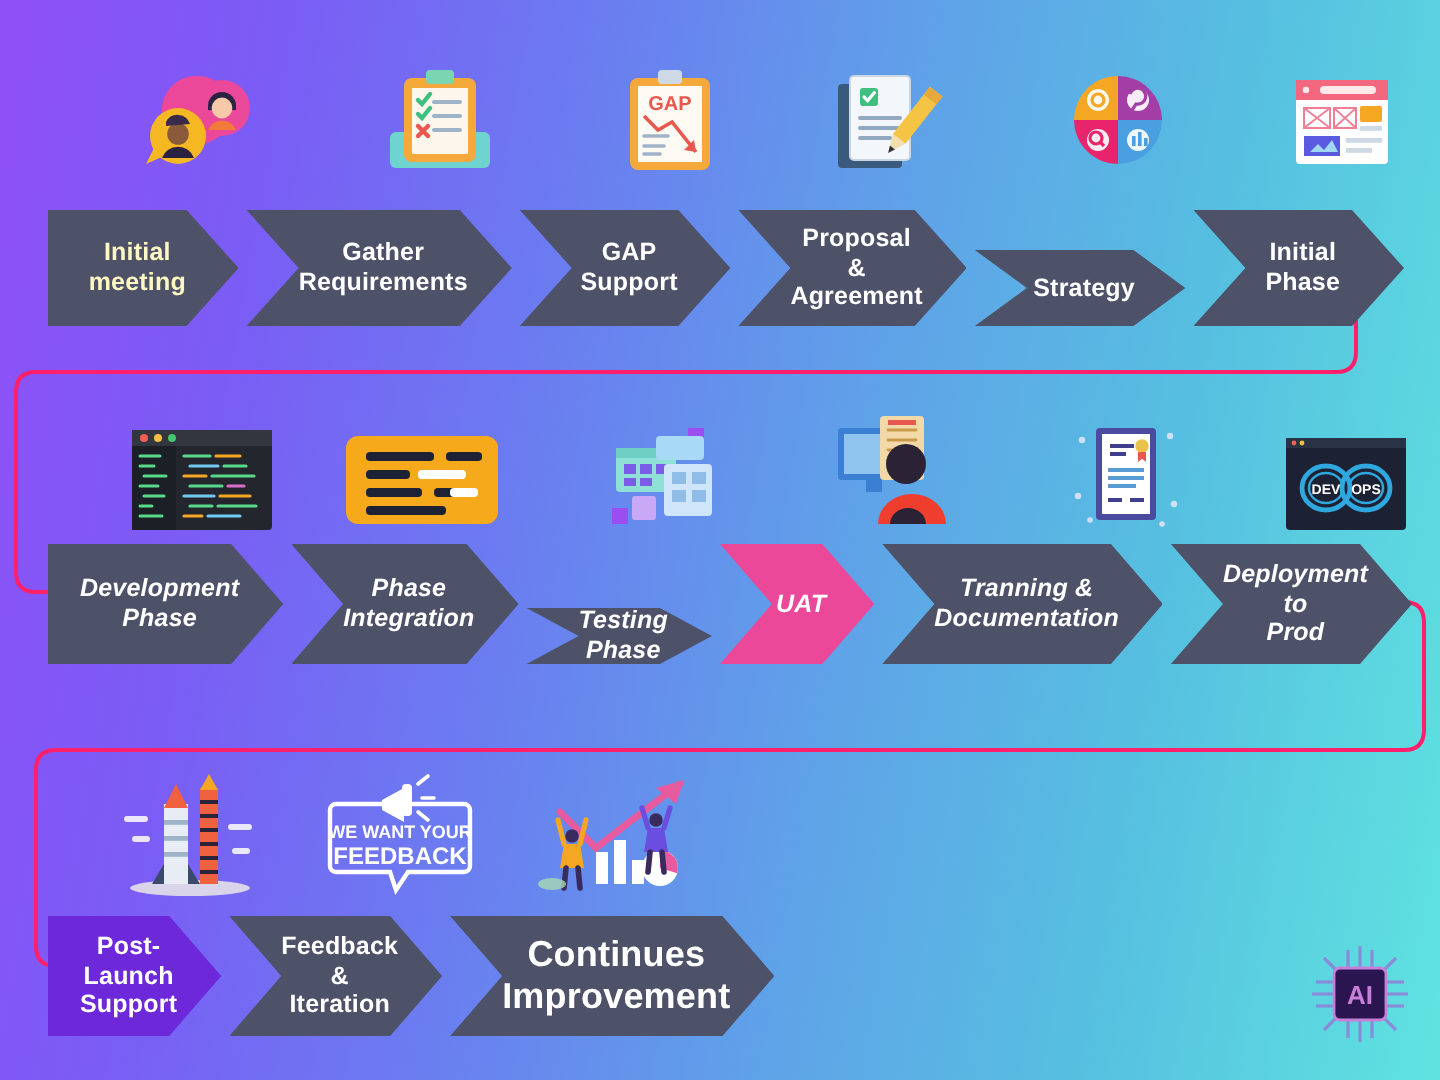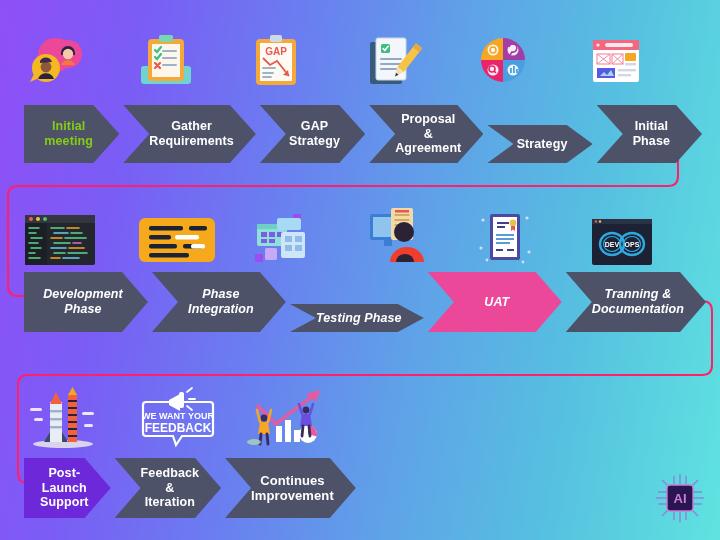--- a/index.html
+++ b/index.html
@@ -10,21 +10,21 @@
     position:relative;
   }
   .stage{position:absolute;inset:0;}
 
   
   .wires{position:absolute;inset:0;pointer-events:none;}
 
   
   .row{position:absolute;left:0;right:0;}
   .icons{position:absolute;left:0;right:0;display:flex;}
-  .icon-cell{display:flex;align-items:flex-end;justify-content:flex-start;}
+  .icon-cell{display:flex;align-items:flex-end;justify-content:flex-end;}
   .chevrons{position:absolute;left:0;right:0;display:flex;}
 
   .chev{
     position:relative;
     background:#4f melt;
     background:#4e5269;
     display:flex;align-items:center;justify-content:center;
     color:#ffffff;
     font-weight:bold;
     text-align:center;
@@ -167,28 +167,28 @@
           <path d="M13 44 l4-4 l3 3 l4-5 l3 6z" fill="#9fd7f5"></path>
           <rect x="31" y="37" width="18" height="2.4" fill="#cfd9e6"></rect>
           <rect x="31" y="42" width="13" height="2.4" fill="#cfd9e6"></rect>
         </svg>
       </div>
     </div>
   </div>
 
   <div class="row" style="top:105px;height:58px;">
     <div class="chevrons" style="left:24px;right:18px;height:58px;gap:4px;">
-        <div class="chev shape-head" style="flex: 1 1 0px; font-size: 12.5px; background: rgb(78, 82, 105); color: #84cc16; padding-left: 12px; padding-right: 18px;">
+        <div class="chev shape-head" style="flex: 1 1 0px; font-size: 12.5px; background: rgb(78, 82, 105); color: #fef9c3; padding-left: 12px; padding-right: 18px;">
           <span>Initial meeting</span>
         </div>
         <div class="chev shape-mid" style="flex: 1 1 0px; font-size: 12.5px; background: rgb(78, 82, 105); color: rgb(255, 255, 255); padding-left: 22px; padding-right: 18px;">
           <span>Gather<br>Requirements</span>
         </div>
         <div class="chev shape-mid" style="flex: 1 1 0px; font-size: 12.5px; background: rgb(78, 82, 105); color: rgb(255, 255, 255); padding-left: 22px; padding-right: 18px;">
-          <span>GAP Strategy</span>
+          <span>GAP Support</span>
         </div>
         <div class="chev shape-mid" style="flex: 1 1 0px; font-size: 12.5px; background: rgb(78, 82, 105); color: rgb(255, 255, 255); padding-left: 22px; padding-right: 18px;">
           <span>Proposal &amp;<br>Agreement</span>
         </div>
         <div class="chev shape-mid" style="flex: 1 1 0px; font-size: 12.5px; background: rgb(78, 82, 105); color: rgb(255, 255, 255); padding-left: 22px; padding-right: 18px; margin-top: 20px;">
           <span>Strategy</span>
         </div>
         <div class="chev shape-mid" style="flex: 1 1 0px; font-size: 12.5px; background: rgb(78, 82, 105); color: rgb(255, 255, 255); padding-left: 22px; padding-right: 18px;">
           <span>Initial Phase</span>
         </div>
@@ -353,20 +353,23 @@
         </div>
         <div class="chev shape-mid" style="flex: 1 1 0px; font-size: 12.5px; background: rgb(78, 82, 105); color: rgb(255, 255, 255); padding-left: 22px; padding-right: 18px; margin-top: 32px;">
           <span>Testing Phase</span>
         </div>
         <div class="chev shape-mid" style="flex: 1 1 0px; font-size: 12.5px; background: #ec4899; color: rgb(255, 255, 255); padding-left: 22px; padding-right: 18px;">
           <span>UAT</span>
         </div>
         <div class="chev shape-mid" style="flex: 1 1 0px; font-size: 12.5px; background: rgb(78, 82, 105); color: rgb(255, 255, 255); padding-left: 22px; padding-right: 18px;">
           <span>Tranning &amp;<br>Documentation</span>
         </div>
+        <div class="chev shape-mid" style="flex: 1 1 0px; font-size: 12.5px; background: rgb(78, 82, 105); color: rgb(255, 255, 255); padding-left: 22px; padding-right: 18px;">
+          <span>Deployment to<br>Prod</span>
+        </div>
       </div>
   </div>
 
   <div class="row" style="top:382px;height:66px;">
     <div class="icons" style="left:24px;width:330px;height:66px;">
 
       <div class="icon-cell" style="flex:1 1 0;">
         <svg class="art" width="78" height="64" viewBox="0 0 78 64">
           <ellipse cx="39" cy="60" rx="30" ry="4" fill="#d9d4ea"></ellipse>
           <rect x="44" y="10" width="9" height="48" fill="#f0613f"></rect>
@@ -446,21 +449,21 @@
   </div>
 
   <div class="row" style="top:458px;height:60px;">
     <div class="chevrons" style="left:24px;width:330px;height:60px;gap:4px;">
         <div class="chev shape-head" style="flex: 1 1 0px; font-size: 12.5px; background: #6d28d9; color: rgb(255, 255, 255); padding-left: 12px; padding-right: 18px;">
           <span>Post-Launch<br>Support</span>
         </div>
         <div class="chev shape-mid" style="flex: 1 1 0px; font-size: 12.5px; background: rgb(78, 82, 105); color: rgb(255, 255, 255); padding-left: 22px; padding-right: 18px;">
           <span>Feedback &amp;<br>Iteration</span>
         </div>
-        <div class="chev shape-mid" style="flex: 1 1 0px; font-size: 13px; background: rgb(78, 82, 105); color: rgb(255, 255, 255); padding-left: 22px; padding-right: 18px;">
+        <div class="chev shape-mid" style="flex: 1 1 0px; font-size: 18px; background: rgb(78, 82, 105); color: rgb(255, 255, 255); padding-left: 22px; padding-right: 18px;">
           <span>Continues<br>Improvement</span>
         </div>
       </div>
   </div>
 
   <div class="logo" style="right:14px;bottom:12px;">
     <svg width="52" height="52" viewBox="0 0 52 52">
       <g stroke="#8f7fd8" stroke-width="1.6" opacity=".85">
         <line x1="26" y1="2" x2="26" y2="14"></line>
           <line x1="20" y1="4" x2="20" y2="14"></line>

